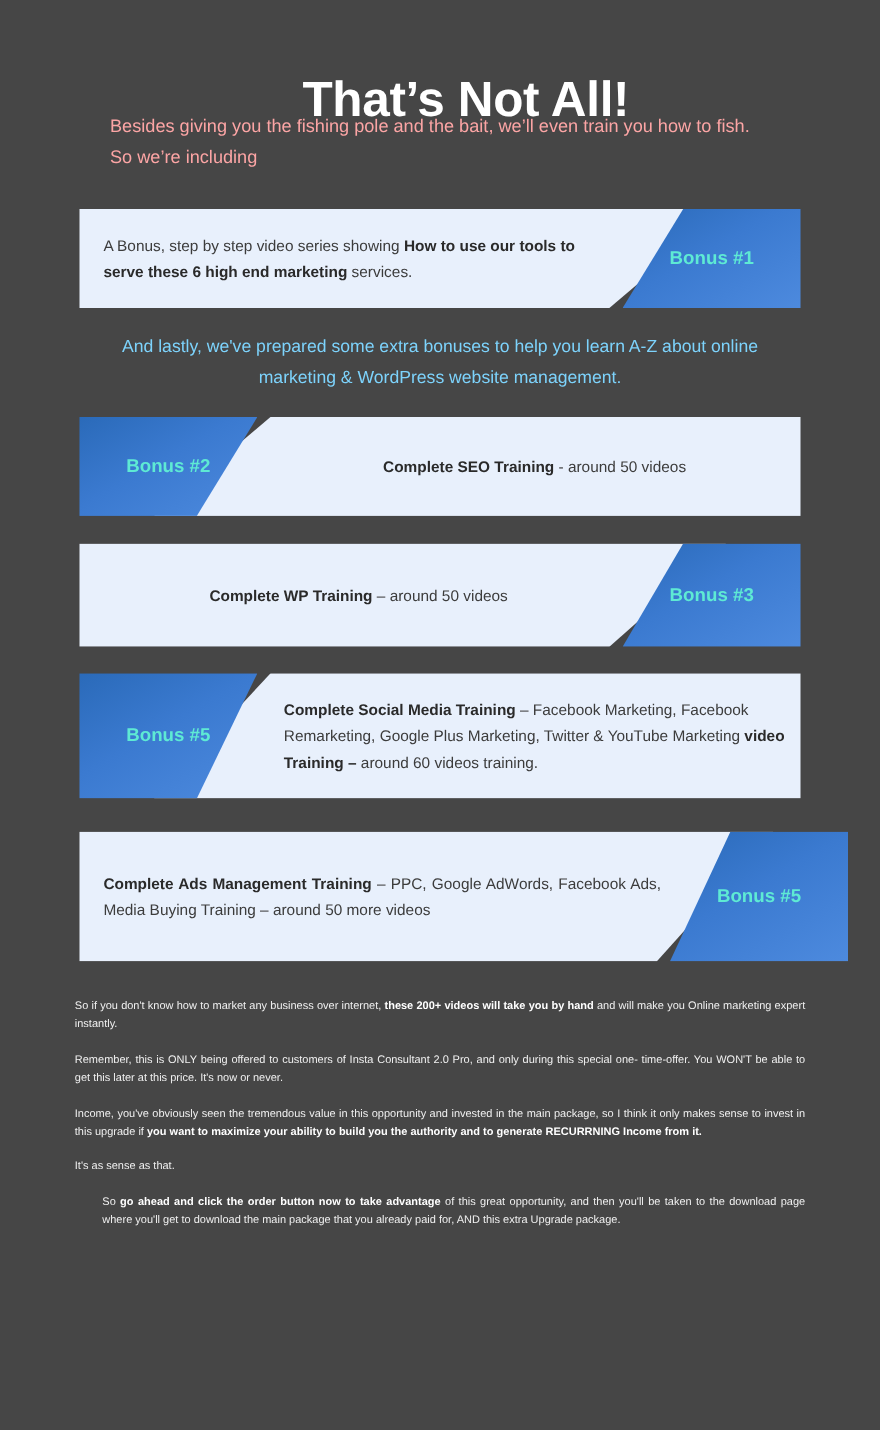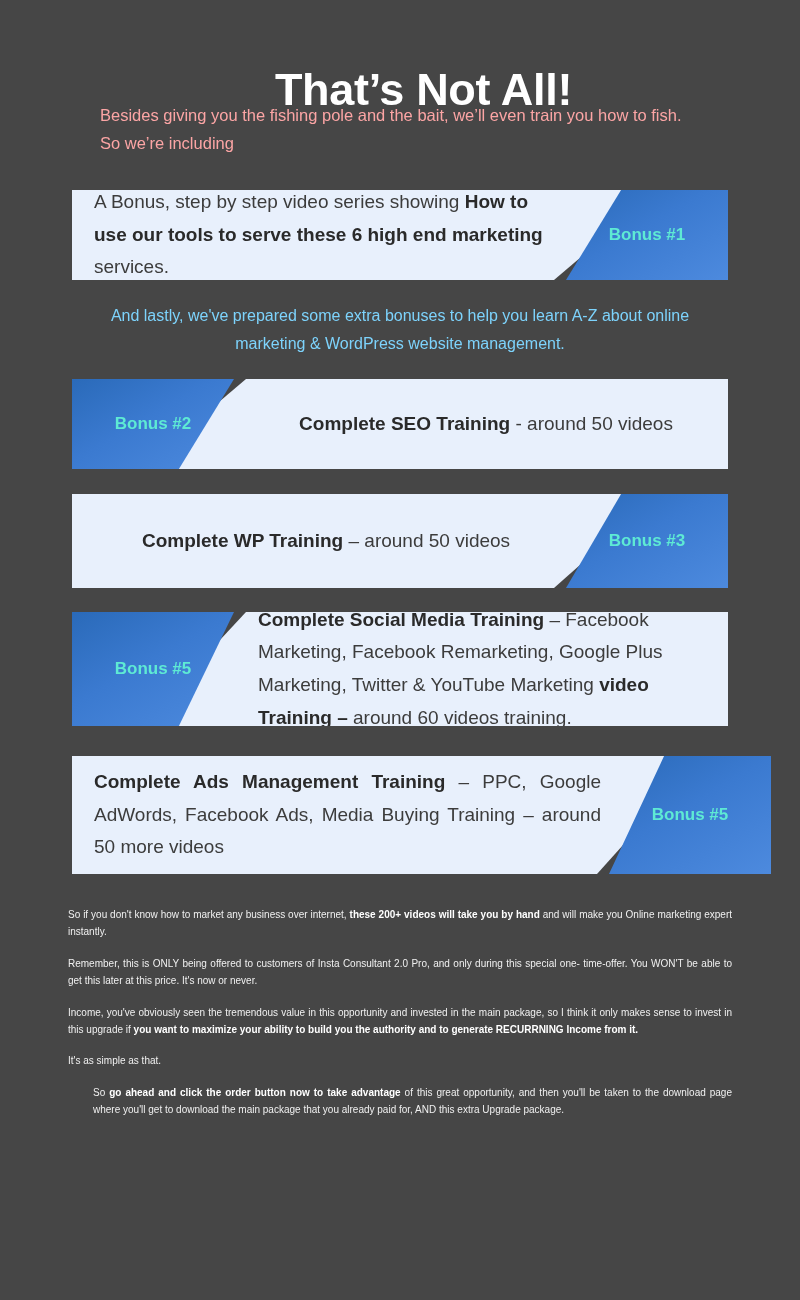--- a/index.html
+++ b/index.html
@@ -107,21 +107,21 @@
   .banner.left  .tag { left: 0; }
 
   .banner .body {
     position: absolute;
     top: 0;
     height: 100%;
     display: flex;
     align-items: center;
     z-index: 2;
     color: #3c3c3c;
-    font-size: 19px;
+    font-size: 14px;
     line-height: 1.72;
   }
   .banner.right .body {
     left: 22px;
     right: 170px;
   }
   .banner.left .body {
     left: 186px;
     right: 14px;
   }
@@ -211,17 +211,17 @@
         </div>
       </div>
     </div>
 
   <div class="mid-note">And lastly, we've prepared some extra bonuses to help you learn A-Z about online marketing &amp; WordPress website management.</div>
 
   <div class="closing" id="closing-host">
       <p><span>So if you don't know how to market any business over internet, </span><b>these 200+ videos will take you by hand</b><span> and will make you Online marketing expert instantly.</span></p>
       <p><span>Remember, this is ONLY being offered to customers of Insta Consultant 2.0 Pro, and only during this special one- time-offer. You WON'T be able to get this later at this price. It's now or never.</span></p>
       <p><span>Income, you've obviously seen the tremendous value in this opportunity and invested in the main package, so I think it only makes sense to invest in this upgrade if </span><b>you want to maximize your ability to build you the authority and to generate RECURRNING Income from it.</b></p>
-      <p><span>It's as simple as that.</span></p>
+      <p><span>It's as sense as that.</span></p>
       <p><span>So </span><b>go ahead and click the order button now to take advantage</b><span> of this great opportunity, and then you'll be taken to the download page where you'll get to download the main package that you already paid for, AND this extra Upgrade package.</span></p>
     </div>
 
 </div>
 
 </body></html>

